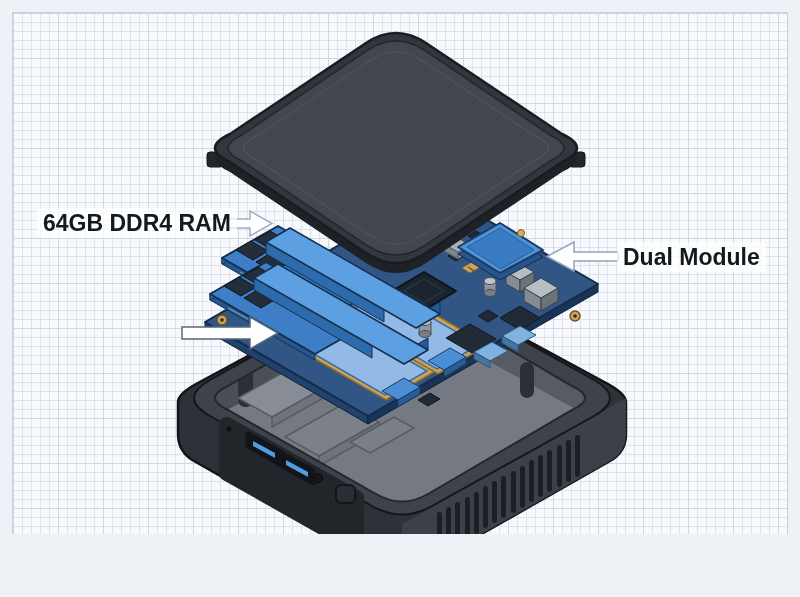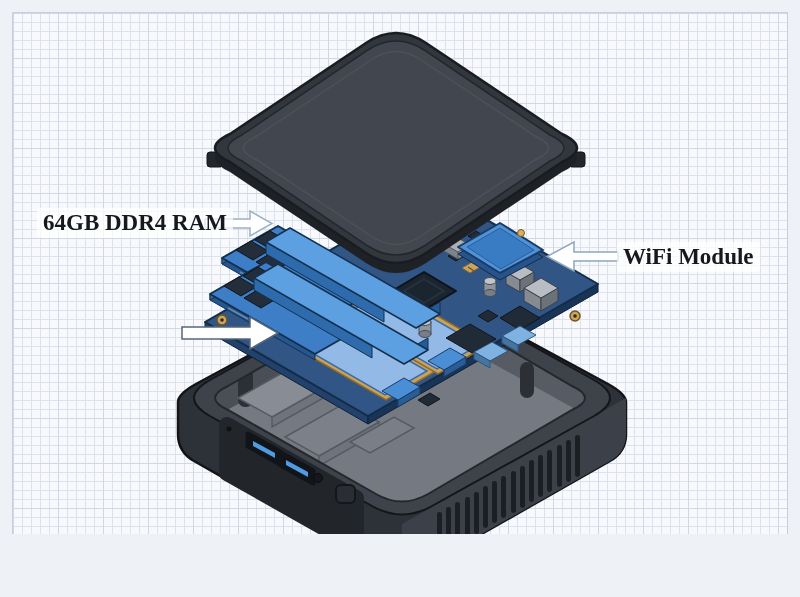--- a/index.html
+++ b/index.html
@@ -1,17 +1,17 @@
 <!DOCTYPE html>
 <html><head>
 <meta charset="utf-8">
 <style>
   html,body{margin:0;padding:0;background:#eef1f6;}
   .stage{position:relative;width:800px;height:534px;overflow:hidden;
-         font-family:Liberation Serif, serif;background:#eef1f6;}
+         font-family:Liberation Sans, sans-serif;background:#eef1f6;}
   .grid-area{position:absolute;left:12px;top:12px;width:774px;height:569px;
     background:
       repeating-linear-gradient(to right,#d2d8e3 0 1px,transparent 1px 45px),
       repeating-linear-gradient(to bottom,#d2d8e3 0 1px,transparent 1px 45px),
       repeating-linear-gradient(to right,#dde2ec 0 1px,transparent 1px 9px),
       repeating-linear-gradient(to bottom,#dde2ec 0 1px,transparent 1px 9px),
       #f7f9fc;
     border:1px solid #c9cfda;}
   svg.scene{position:absolute;left:0;top:0;}
   .label{position:absolute;font-weight:bold;font-size:23px;line-height:26px;
@@ -238,14 +238,14 @@
       <path d="M 242,135 L 368,50 Q 396,32 424,50 L 550,135 Q 578,148 550,161 L 424,246 Q 396,264 368,246 L 242,161 Q 214,148 242,135 Z" fill="#42474f" stroke="#23262b" stroke-width="1.5"></path>
       <path d="M 257,136 L 371,60 Q 396,43 421,60 L 535,136 Q 562,148 535,160 L 421,236 Q 396,253 371,236 L 257,160 Q 230,148 257,136 Z" fill="none" stroke="#4c525a" stroke-width="1.5"></path>
     </g>
 
     <polygon points="205,219 250,219 250,211 272,223.5 250,236 250,228 205,228" stroke="#9db1c6" stroke-width="1.5" fill="#ffffff"></polygon>
     <polygon points="182,327 250,327 250,317 278,333 250,349 250,339 182,339" stroke="#55677a" stroke-width="1.5" fill="#ffffff"></polygon>
     <polygon points="618,252 574,252 574,242 547,256.5 574,271 574,261 618,261" stroke="#8fa6bd" stroke-width="1.5" fill="#ffffff"></polygon>
   </svg>
 
   <div class="label" style="left:37px;top:208px;">64GB DDR4 RAM</div>
-  <div class="label" style="left:617px;top:242px;">WiFi Module</div>
+  <div class="label" style="left:617px;top:242px;">Dual Module</div>
 </div>
 
 </body></html>

